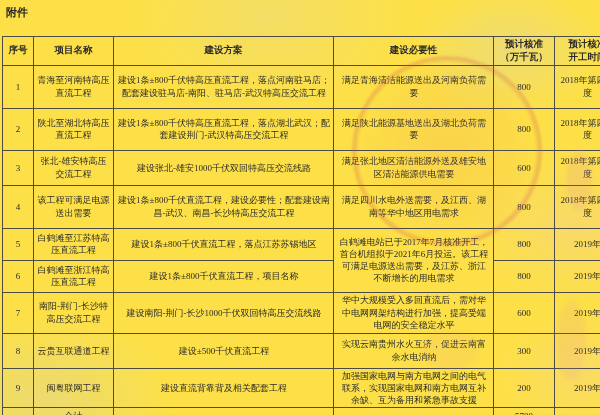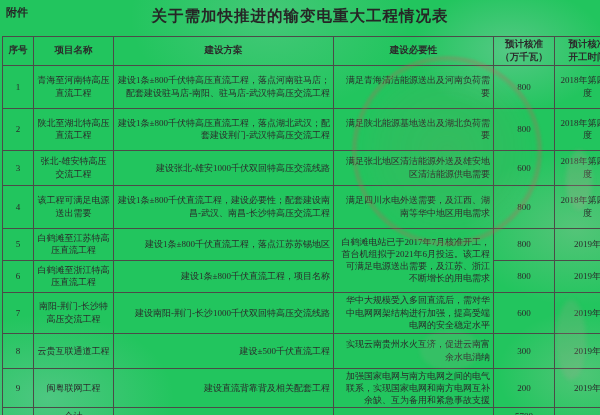--- a/index.html
+++ b/index.html
@@ -1,21 +1,21 @@
 <!DOCTYPE html>
 <html><head>
 <meta charset="utf-8">
 <style>
   html, body { margin: 0; padding: 0; }
   .doc {
     position: relative;
     width: 600px;
     height: 415px;
     overflow: hidden;
-    background: #22c55e;
+    background: #fde047;
     font-family: "Liberation Serif", "DejaVu Serif", serif;
     color: #262626;
   }
   
   .doc::before {
     content: "";
     position: absolute;
     inset: 0;
     background:
       radial-gradient(140px 90px at 85% 12%, rgba(200,210,220,0.30), transparent 70%),
@@ -59,21 +59,21 @@
     text-align: center;
     vertical-align: middle;
     overflow: hidden;
     color: #2b2b2b;
   }
   .report th {
     font-weight: bold;
     font-size: 9.5px;
   }
   .report td.plan-cell, .report td.necessity-cell {
-    text-align: right;
+    text-align: center;
     padding-left: 4px;
     padding-right: 3px;
   }
   tr.hdr   { height: 25px; }
   tr.r1    { height: 43px; }
   tr.r2    { height: 42px; }
   tr.r3    { height: 35px; }
   tr.r4    { height: 43px; }
   tr.r5    { height: 32px; }
   tr.r6    { height: 32px; }
@@ -104,21 +104,20 @@
   .smudge1 { left: 566px; top: 150px; width: 26px; height: 60px; background: rgba(230,150,160,0.18); }
   .smudge2 { left: 556px; top: 300px; width: 30px; height: 80px; background: rgba(230,150,160,0.14); }
   .smudge3 { left: 420px; top: 330px; width: 60px; height: 40px; background: rgba(225,160,165,0.10); }
 </style>
 </head>
 <body>
 
 <div class="doc">
 
   <div class="attachment-label">附件</div>
-  <div class="doc-title">关于需加快推进的输变电重大工程情况表</div>
 
   <table class="report">
     <colgroup>
       <col style="width:31px">
         <col style="width:80px">
         <col style="width:220px">
       <col style="width:160px">
         <col style="width:61px">
         <col style="width:66px">
     </colgroup>

